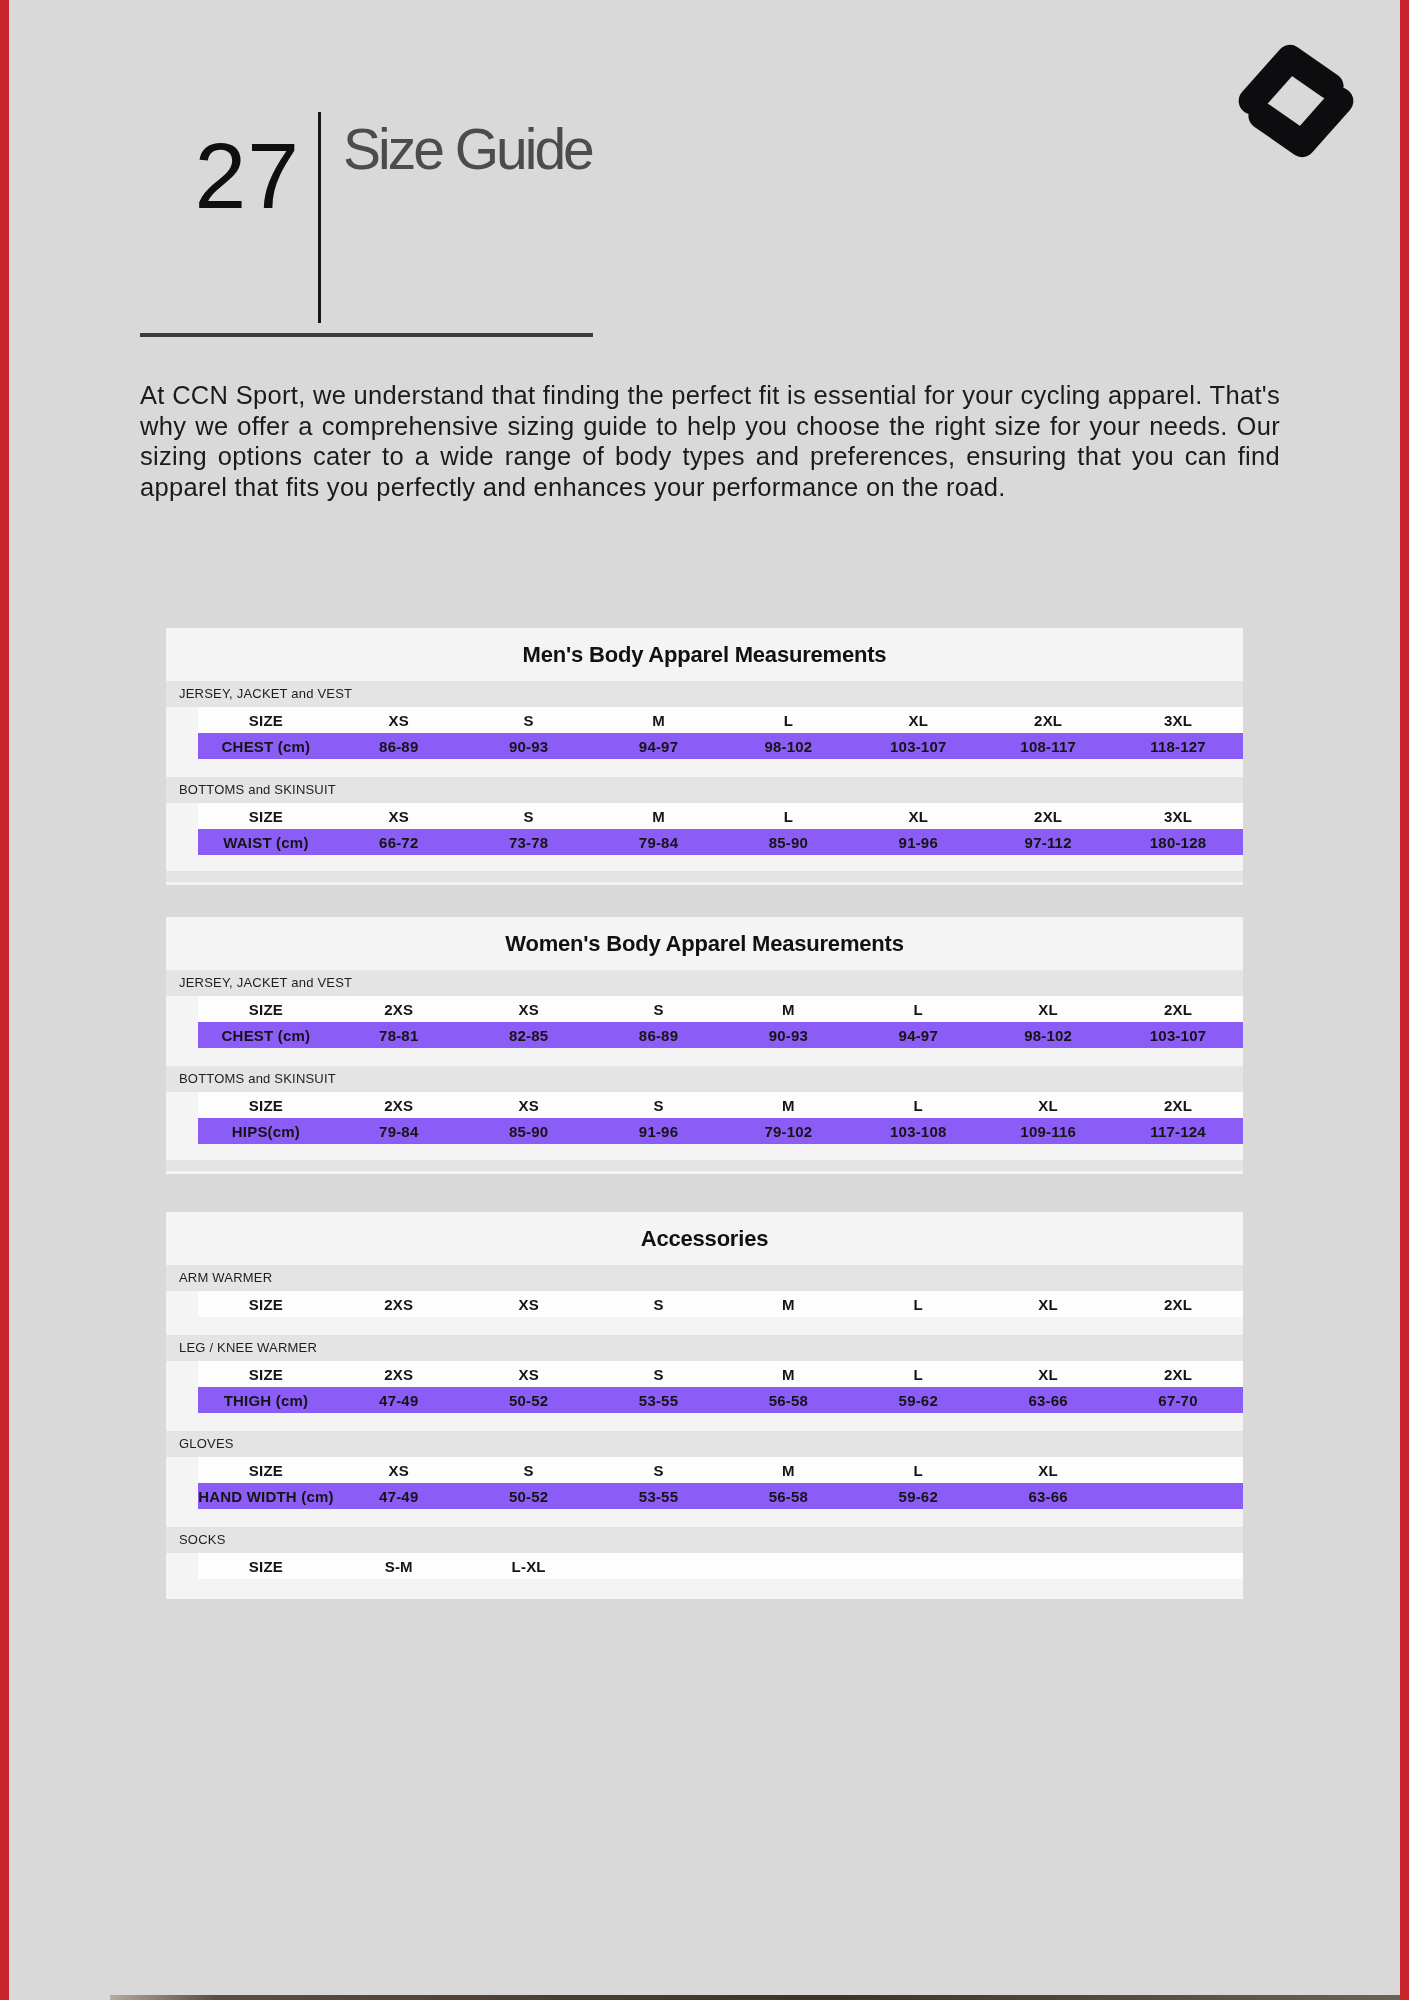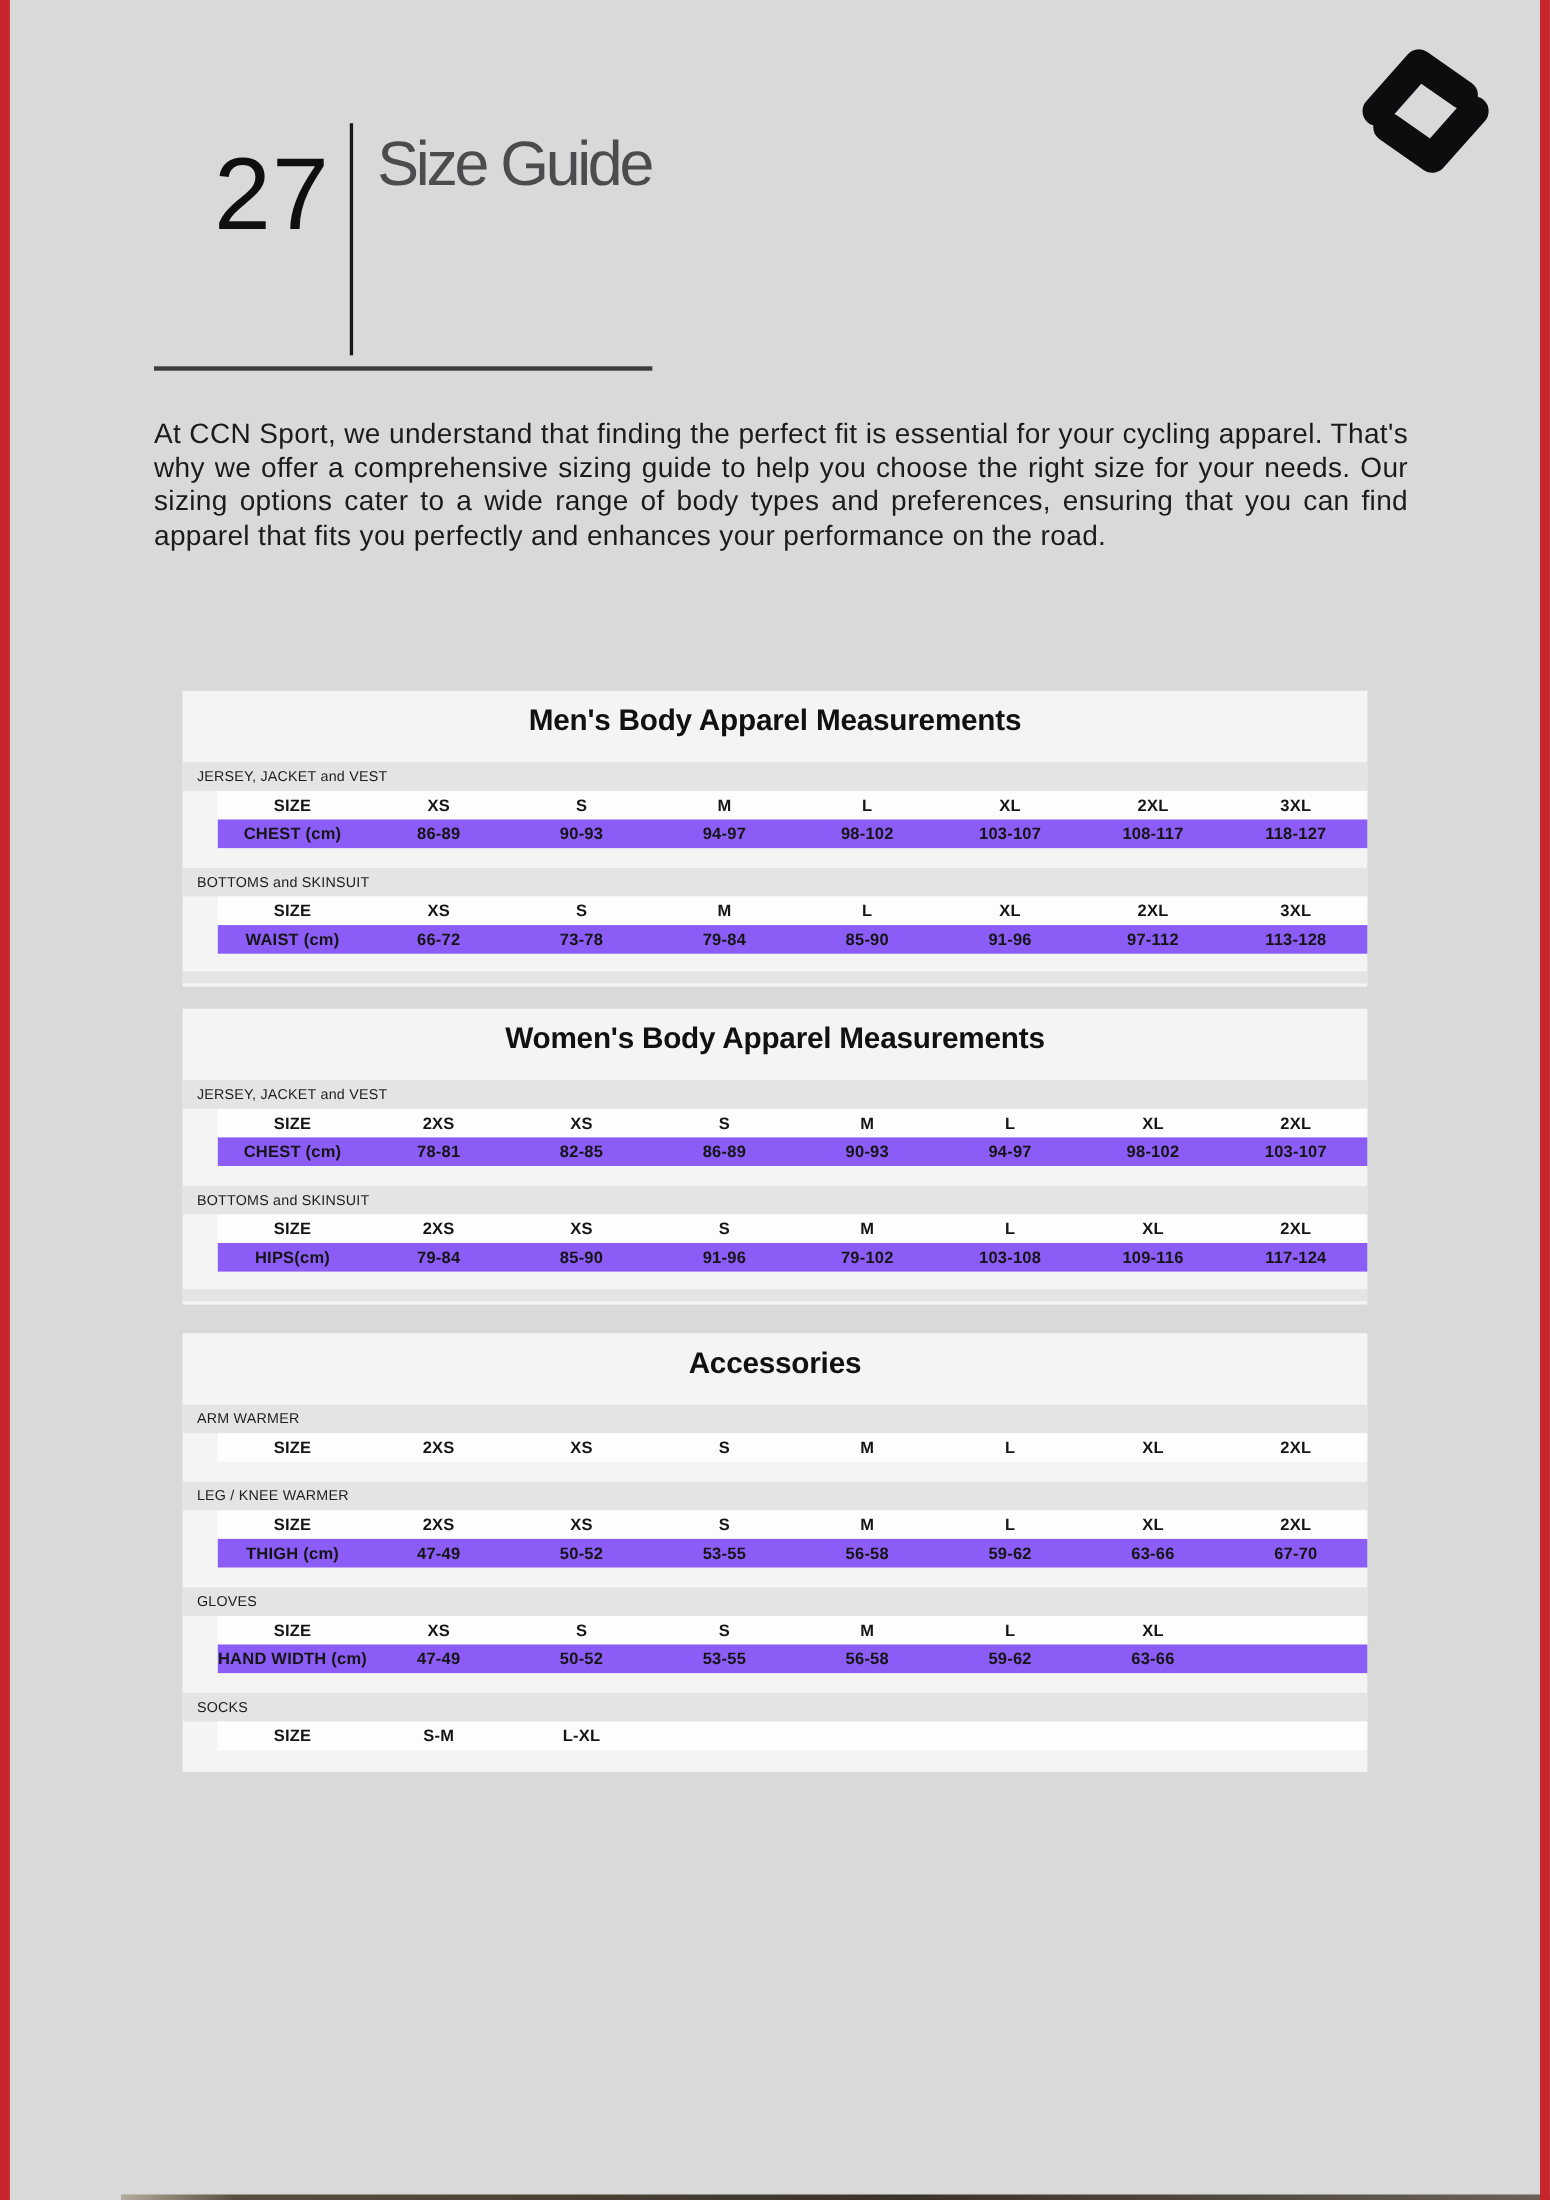--- a/index.html
+++ b/index.html
@@ -24,21 +24,21 @@
   .page-title{position:absolute;left:343px;top:121px;font-size:57px;font-weight:400;
     color:#4c4c4e;letter-spacing:-3px;line-height:1;white-space:nowrap;}
   .hdr-underline{position:absolute;left:140px;top:333px;width:453px;height:4px;background:#3c3c3e;}
   
   .intro{position:absolute;left:140px;top:380px;width:1140px;
     font-size:25.5px;line-height:30.6px;color:#1b1b1b;text-align:justify;
     letter-spacing:0.3px;}
   
   .card{position:absolute;left:166px;width:1077px;background:#f4f4f4;padding-bottom:3px;}
   .card-0{top:628px;} .card-1{top:917px;} .card-2{top:1212px;padding-bottom:20px;}
-  .card-title{padding:13px 0 24px 0;text-align:center;font-size:27px;font-weight:700;
+  .card-title{padding:13px 0 12px 0;text-align:center;font-size:22px;font-weight:700;
     color:#111;letter-spacing:-0.2px;line-height:28px;}
   .sec-label{height:26px;line-height:26px;background:#e4e4e4;color:#1e1e1e;
     font-size:13px;font-weight:400;padding-left:13px;letter-spacing:0.2px;}
   .t-row{display:flex;height:26px;align-items:center;margin-left:32px;}
   .t-row.white{background:#fdfdfd;}
   .t-row.gray{background:#8b5cf6;}
   .t-gap{height:18px;}
   .cell{width:12.4286%;text-align:center;font-size:15px;font-weight:700;color:#151515;
     letter-spacing:0.2px;white-space:nowrap;}
   .cell.label{width:13%;}
@@ -104,21 +104,21 @@
         <div class="cell">3XL</div>
       </div>
       <div class="t-row gray">
         <div class="cell label">WAIST (cm)</div>
         <div class="cell">66-72</div>
         <div class="cell">73-78</div>
         <div class="cell">79-84</div>
         <div class="cell">85-90</div>
         <div class="cell">91-96</div>
         <div class="cell">97-112</div>
-        <div class="cell">113-128</div>
+        <div class="cell">180-128</div>
       </div>
       <div class="end-strip"></div>
     </div>
     <div class="card card-1">
       <div class="card-title">Women's Body Apparel Measurements</div>
       <div class="sec-label">JERSEY, JACKET and VEST</div>
       <div class="t-row white">
         <div class="cell label">SIZE</div>
         <div class="cell">2XS</div>
         <div class="cell">XS</div>

